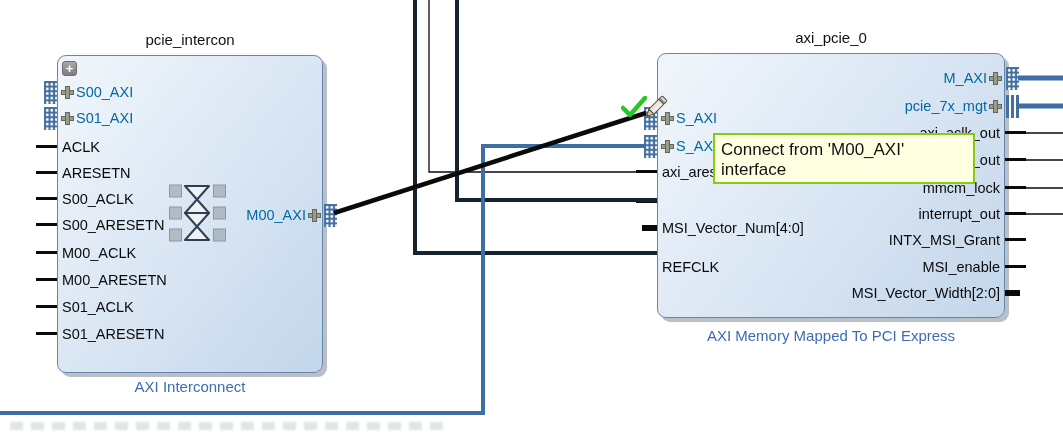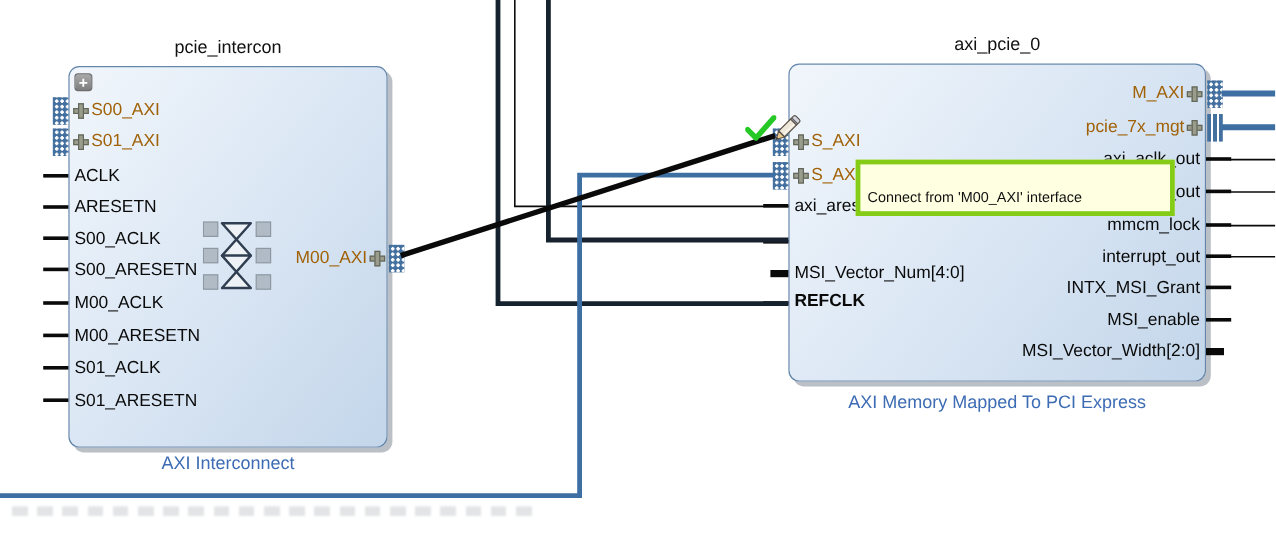--- a/index.html
+++ b/index.html
@@ -4,42 +4,42 @@
 <style>
   html,body{margin:0;padding:0;background:#fff;}
   .canvas{position:relative;width:1063px;height:446px;background:#ffffff;overflow:hidden;
           font-family:"Liberation Sans",sans-serif;}
   .ip-block{position:absolute;border:1.5px solid #6486ab;border-radius:9px;
             background:linear-gradient(128deg,#f1f6fb 0%,#dde8f5 45%,#c3d6ea 100%);
             box-shadow:4px 4px 0 rgba(130,140,150,.55);box-sizing:border-box;}
   .block-title{position:absolute;text-align:center;font-size:15px;color:#111;white-space:nowrap;}
   .block-caption{position:absolute;text-align:center;font-size:15px;color:var(--caption-color,#3d6cb4);white-space:nowrap;}
   .port-row{position:absolute;height:22px;display:flex;align-items:center;gap:3px;white-space:nowrap;}
-  .port-label{font-size:14.5px;color:#a16207;}
+  .port-label{font-size:14.5px;color:#0369a1;}
   .pin-label{position:absolute;font-size:14.5px;color:#0a0a0a;height:22px;line-height:22px;white-space:nowrap;}
   .pin-label.r{text-align:right;}
   .stub{position:absolute;background:#0a0a0a;}
   .conn{position:absolute;width:13px;height:23px;}
   .conn.checker{background-color:var(--if-blue,#44709f);
     background-image:radial-gradient(#ffffff 1.2px,rgba(255,255,255,0) 1.4px);
     background-size:4.5px 4.6px;background-position:1px 1px;}
   .conn.striped{background:repeating-linear-gradient(90deg,var(--if-blue,#44709f) 0 3px,#ffffff 3px 5px);}
   .plus{position:relative;width:11px;height:11px;display:inline-block;flex:0 0 11px;}
   .plus::before{content:"";position:absolute;left:-1px;top:3px;width:11px;height:3px;
     background:#9a9d8c;border:1px solid #63665a;}
   .plus::after{content:"";position:absolute;left:3px;top:-1px;width:3px;height:11px;
     background:#9a9d8c;border:1px solid #63665a;}
   .expand-btn{position:absolute;width:15px;height:15px;border-radius:3px;border:1px solid #6e6e6e;
     background:linear-gradient(#a9a9a9,#7e7e7e);color:#fff;font-size:13px;font-weight:bold;
     text-align:center;line-height:14px;cursor:pointer;box-sizing:border-box;}
   .wires{position:absolute;left:0;top:0;pointer-events:none;z-index:3;}
   .overlay{position:absolute;z-index:4;}
   .tooltip{position:absolute;left:713px;top:133px;width:246px;z-index:5;
-    background:var(--tooltip-bg,#ffffe1);border:4px solid #84cc16;
-    padding:17px 6px 2px 6px;font-size:12px;line-height:20px;color:#111;}
+    background:var(--tooltip-bg,#ffffe1);border:2px solid #84cc16;
+    padding:5px 6px 2px 6px;font-size:17px;line-height:20px;color:#111;}
   .artifact{position:absolute;left:10px;top:422px;width:440px;height:8px;opacity:.45;
     filter:blur(1px);z-index:0;
     background:repeating-linear-gradient(90deg,rgba(140,148,156,.55) 0 13px,rgba(255,255,255,0) 13px 21px);}
   .crossbar{position:absolute;z-index:2;}
   .z1{z-index:1}.z2{z-index:2}
 </style>
 </head>
 <body>
 
 <div class="canvas">
@@ -140,21 +140,21 @@
     <div class="port-row z2" style="left: 662px; top: 135px;">
       <span class="plus"></span>
       <span class="port-label">S_AXI_CTL</span>
     </div>
     <div class="stub z2" style="left: 636px; top: 170px; width: 21px; height: 3px;"></div>
     <div class="pin-label z2" style="left: 662px; top: 161px;">axi_aresetn</div>
     <div class="stub z2" style="left: 636px; top: 200px; width: 21px; height: 3px;"></div>
     <div class="stub z2" style="left: 642px; top: 225px; width: 15px; height: 6px;"></div>
     <div class="pin-label z2" style="left: 662px; top: 217px;">MSI_Vector_Num[4:0]</div>
     <div class="stub z2" style="left: 636px; top: 251px; width: 21px; height: 3px;"></div>
-    <div class="pin-label z2" style="left: 662px; top: 240px; font-weight: bold;">REFCLK</div>
+    <div class="pin-label z2" style="left: 662px; top: 256px;">REFCLK</div>
     <div class="conn checker z2" style="left: 1006px; top: 67px;"></div>
     <div class="port-row z2" style="right: 62px; top: 67px;">
       <span class="port-label">M_AXI</span>
       <span class="plus"></span>
     </div>
     <div class="conn striped z2" style="left: 1006px; top: 95px;"></div>
     <div class="port-row z2" style="right: 62px; top: 95px; align-items: center;">
       <span class="port-label">pcie_7x_mgt</span>
       <span class="plus"></span>
     </div>

